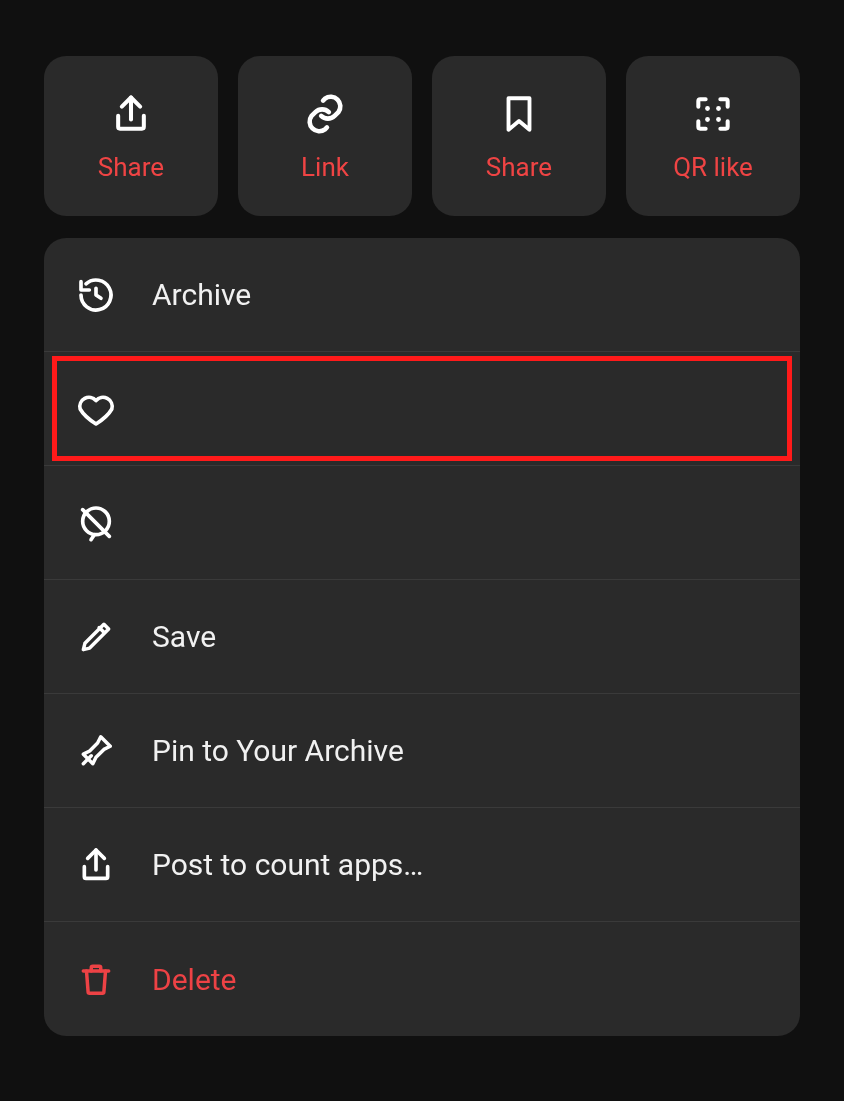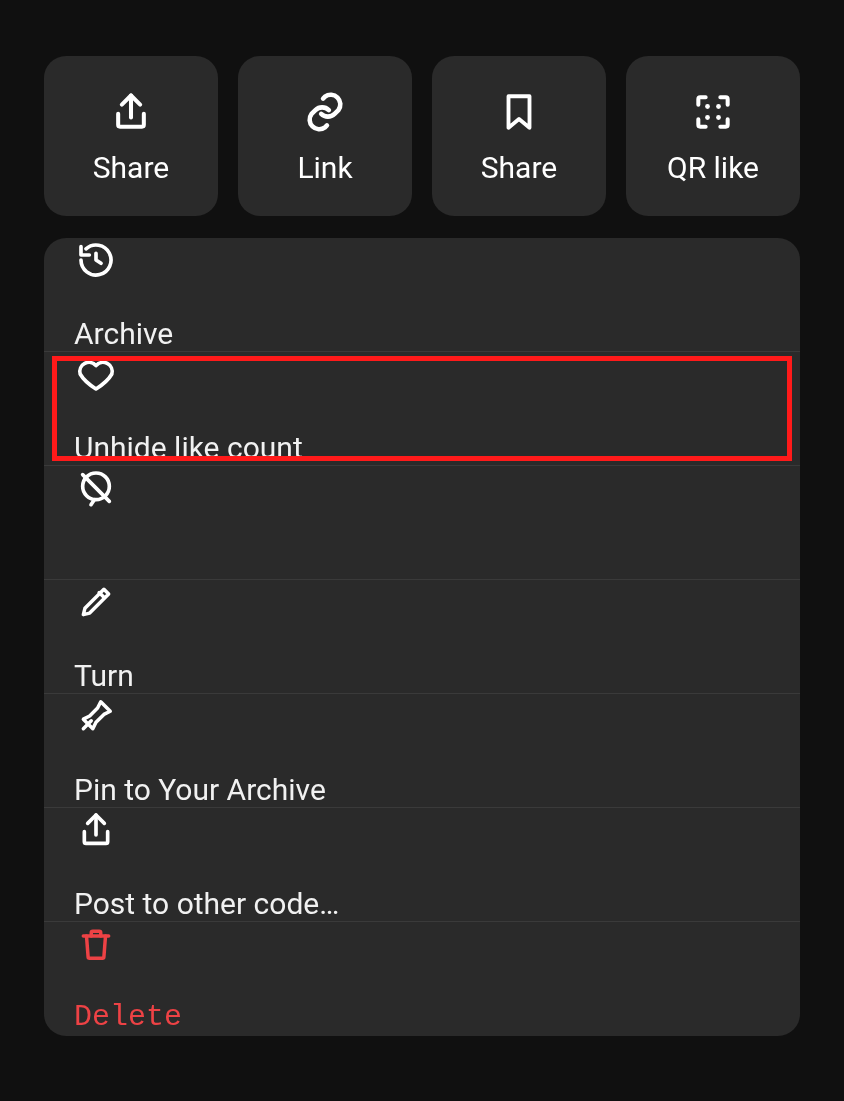--- a/index.html
+++ b/index.html
@@ -15,37 +15,36 @@
     .top-card {
       flex:1 1 0;
       background:#2a2a2a;
       border-radius:22px;
       height:160px;
       display:flex; flex-direction:column;
       align-items:center; justify-content:center;
       gap:14px;
     }
     .top-card .icon { width:48px; height:48px; color:#fff; display:flex; align-items:center; justify-content:center; }
-    .top-card .label { font-size:30px; color:#ffffff; }
+    .top-card .label { font-size:26px; color:#ef4444; }
     .panel {
       margin-top:22px;
       background:#2a2a2a;
       border-radius:22px;
       overflow:hidden;
     }
     .row {
-      display:flex; 
+      display:flex; align-items:center;
       gap:34px;
       padding:0 30px;
       height:114px;
       border-bottom:1px solid #3a3a3a;
       position:relative;
-      flex-direction:column;
     }
-    .row:last-child { border-bottom:none;font-family:Liberation Mono, monospace; }
+    .row:last-child { border-bottom:none; }
     .row .icon { width:44px; height:44px; color:#fff; display:flex; align-items:center; justify-content:center; flex-shrink:0; }
     .row .label { font-size:30px; color:#f1f1f1; }
     .row.danger .icon { color:#ed4245; }
     .row.danger .label { color:#ed4245; }
     .highlight-box {
       position:absolute;
       left:8px; right:8px;
       top:4px; bottom:4px;
       border:5px solid #ff1a1a;
       pointer-events:none;
@@ -119,63 +118,62 @@
       </span>
       <span class="label">Archive</span>
     </div>
 
     <div class="row">
       <span class="icon">
         <svg viewBox="0 0 24 24" width="40" height="40" fill="none" stroke="currentColor" stroke-width="2.2" stroke-linecap="round" stroke-linejoin="round">
           <path d="M12 21s-7-4.5-9.5-9A5.5 5.5 0 0 1 12 7a5.5 5.5 0 0 1 9.5 5c-2.5 4.5-9.5 9-9.5 9z"></path>
         </svg>
       </span>
-      <span class="label">Unhide like count</span>
       <div class="highlight-box"></div>
     </div>
 
     <div class="row">
       <span class="icon">
         <svg viewBox="0 0 24 24" width="40" height="40" fill="none" stroke="currentColor" stroke-width="2.2" stroke-linecap="round" stroke-linejoin="round">
           <circle cx="12" cy="11" r="8"></circle>
           <path d="M11 19l-2 3"></path>
           <line x1="4" y1="4" x2="20" y2="20"></line>
         </svg>
       </span>
     </div>
 
     <div class="row">
       <span class="icon">
         <svg viewBox="0 0 24 24" width="38" height="38" fill="none" stroke="currentColor" stroke-width="2.2" stroke-linecap="round" stroke-linejoin="round">
           <path d="M4 20l4-1L20 7l-3-3L5 16l-1 4z"></path>
           <path d="M14 6l3 3"></path>
         </svg>
       </span>
-      <span class="label">Turn</span>
+      <span class="label">Save</span>
     </div>
 
     <div class="row">
       <span class="icon">
         <svg viewBox="0 0 24 24" width="38" height="38" fill="none" stroke="currentColor" stroke-width="2.2" stroke-linecap="round" stroke-linejoin="round">
           <path d="M15 3l6 6-4 2-5 5-2 4-6-6 4-2 5-5 2-4z"></path>
           <line x1="9" y1="15" x2="4" y2="20"></line>
         </svg>
       </span>
       <span class="label">Pin to Your Archive</span>
     </div>
 
     <div class="row">
       <span class="icon">
         <svg viewBox="0 0 24 24" width="40" height="40" fill="none" stroke="currentColor" stroke-width="2.2" stroke-linecap="round" stroke-linejoin="round">
           <path d="M12 3v12"></path>
             <path d="M7 8l5-5 5 5"></path>
           <path d="M5 13v6a1 1 0 0 0 1 1h12a1 1 0 0 0 1-1v-6"></path>
         </svg>
       </span>
-      <span class="label">Post to other code…</span>
+      <span class="label">Post to count apps…</span>
     </div>
 
     <div class="row danger">
       <span class="icon">
         <svg viewBox="0 0 24 24" width="38" height="38" fill="none" stroke="currentColor" stroke-width="2.2" stroke-linecap="round" stroke-linejoin="round">
           <path d="M4 7h16"></path>
           <path d="M9 7V5a1 1 0 0 1 1-1h4a1 1 0 0 1 1 1v2"></path>
           <path d="M6 7l1 13a1 1 0 0 0 1 1h8a1 1 0 0 0 1-1l1-13"></path>
         </svg>
       </span>

